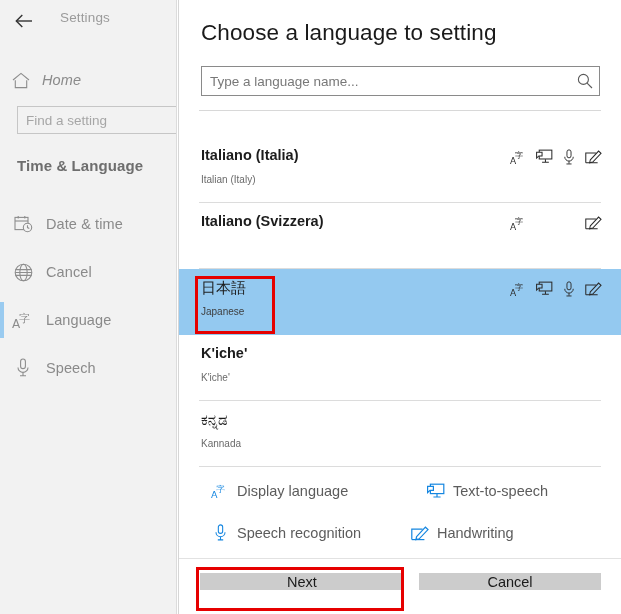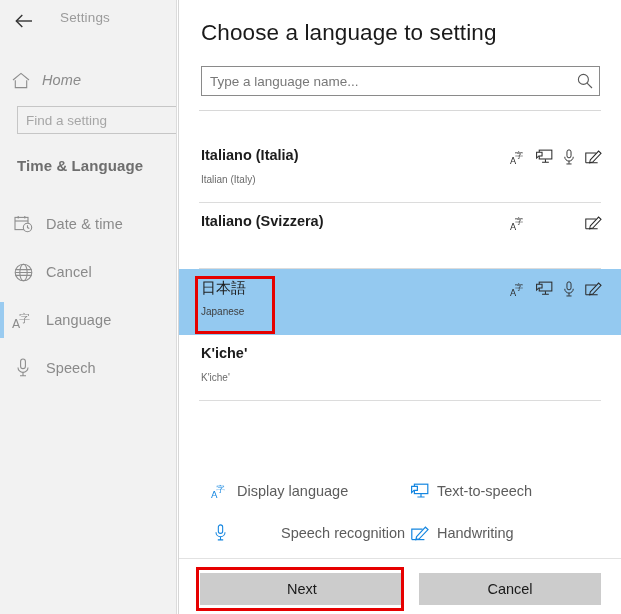--- a/index.html
+++ b/index.html
@@ -263,36 +263,36 @@
     display: flex; align-items: center; justify-content: center;
     color: #1586e0;
   }
   .legend-item .ltxt {
     font-size: 14.5px;
     color: #5c5c5c;
     white-space: nowrap;
     margin-left: 4px;
   }
   .lg0 { left: 28px; top: 9px; }
-  .lg1 { left: 228px; top: 9px; justify-content: flex-end; }
-  .lg2 { left: 28px; top: 51px; gap: 44px; }
+  .lg1 { left: 244px; top: 9px; justify-content: flex-end; }
+  .lg2 { left: 28px; top: 51px; }
   .lg3 { left: 228px; top: 51px; }
 
   
   .footer {
     position: absolute;
     left: 0; top: 558px;
     width: 442px; height: 56px;
     background: #ffffff;
     border-top: 1px solid #e2e2e2;
   }
   .btn {
     position: absolute;
     top: 14px;
-    height: 32px;
+    height: 17px;
     background: #cccccc;
     border: 1px solid #cccccc;
     font-family: inherit;
     font-size: 14.5px;
     color: #1a1a1a;
     cursor: pointer;
     display: flex; align-items: center; justify-content: center;
   }
   .btn-next { left: 21px; width: 204px; }
   .btn-cancel { left: 240px; width: 182px; }
@@ -499,20 +499,25 @@
           </span>
         </div>
       </div>
 
       <div class="lang-row" style="top:225px">
         <div class="lang-native">K'iche'</div>
         <div class="lang-english">K'iche'</div>
         <div class="row-divider" style="top:65px"></div>
       </div>
 
+      <div class="lang-row" style="top:291px">
+        <div class="lang-native cjk">ಕನ್ನಡ</div>
+        <div class="lang-english">Kannada</div>
+        <div class="row-divider" style="top:65px"></div>
+      </div>
 
     </div>
 
     <div class="legend">
 
       <div class="legend-item lg0">
         <span class="lico">
           <svg width="19" height="18" viewBox="0 0 22 20">
               <text x="0" y="18" font-family="DejaVu Sans, sans-serif" font-size="11" fill="currentColor">A</text>
               <text x="6" y="11" font-family="DejaVu Sans, sans-serif" font-size="10" fill="currentColor">字</text>

